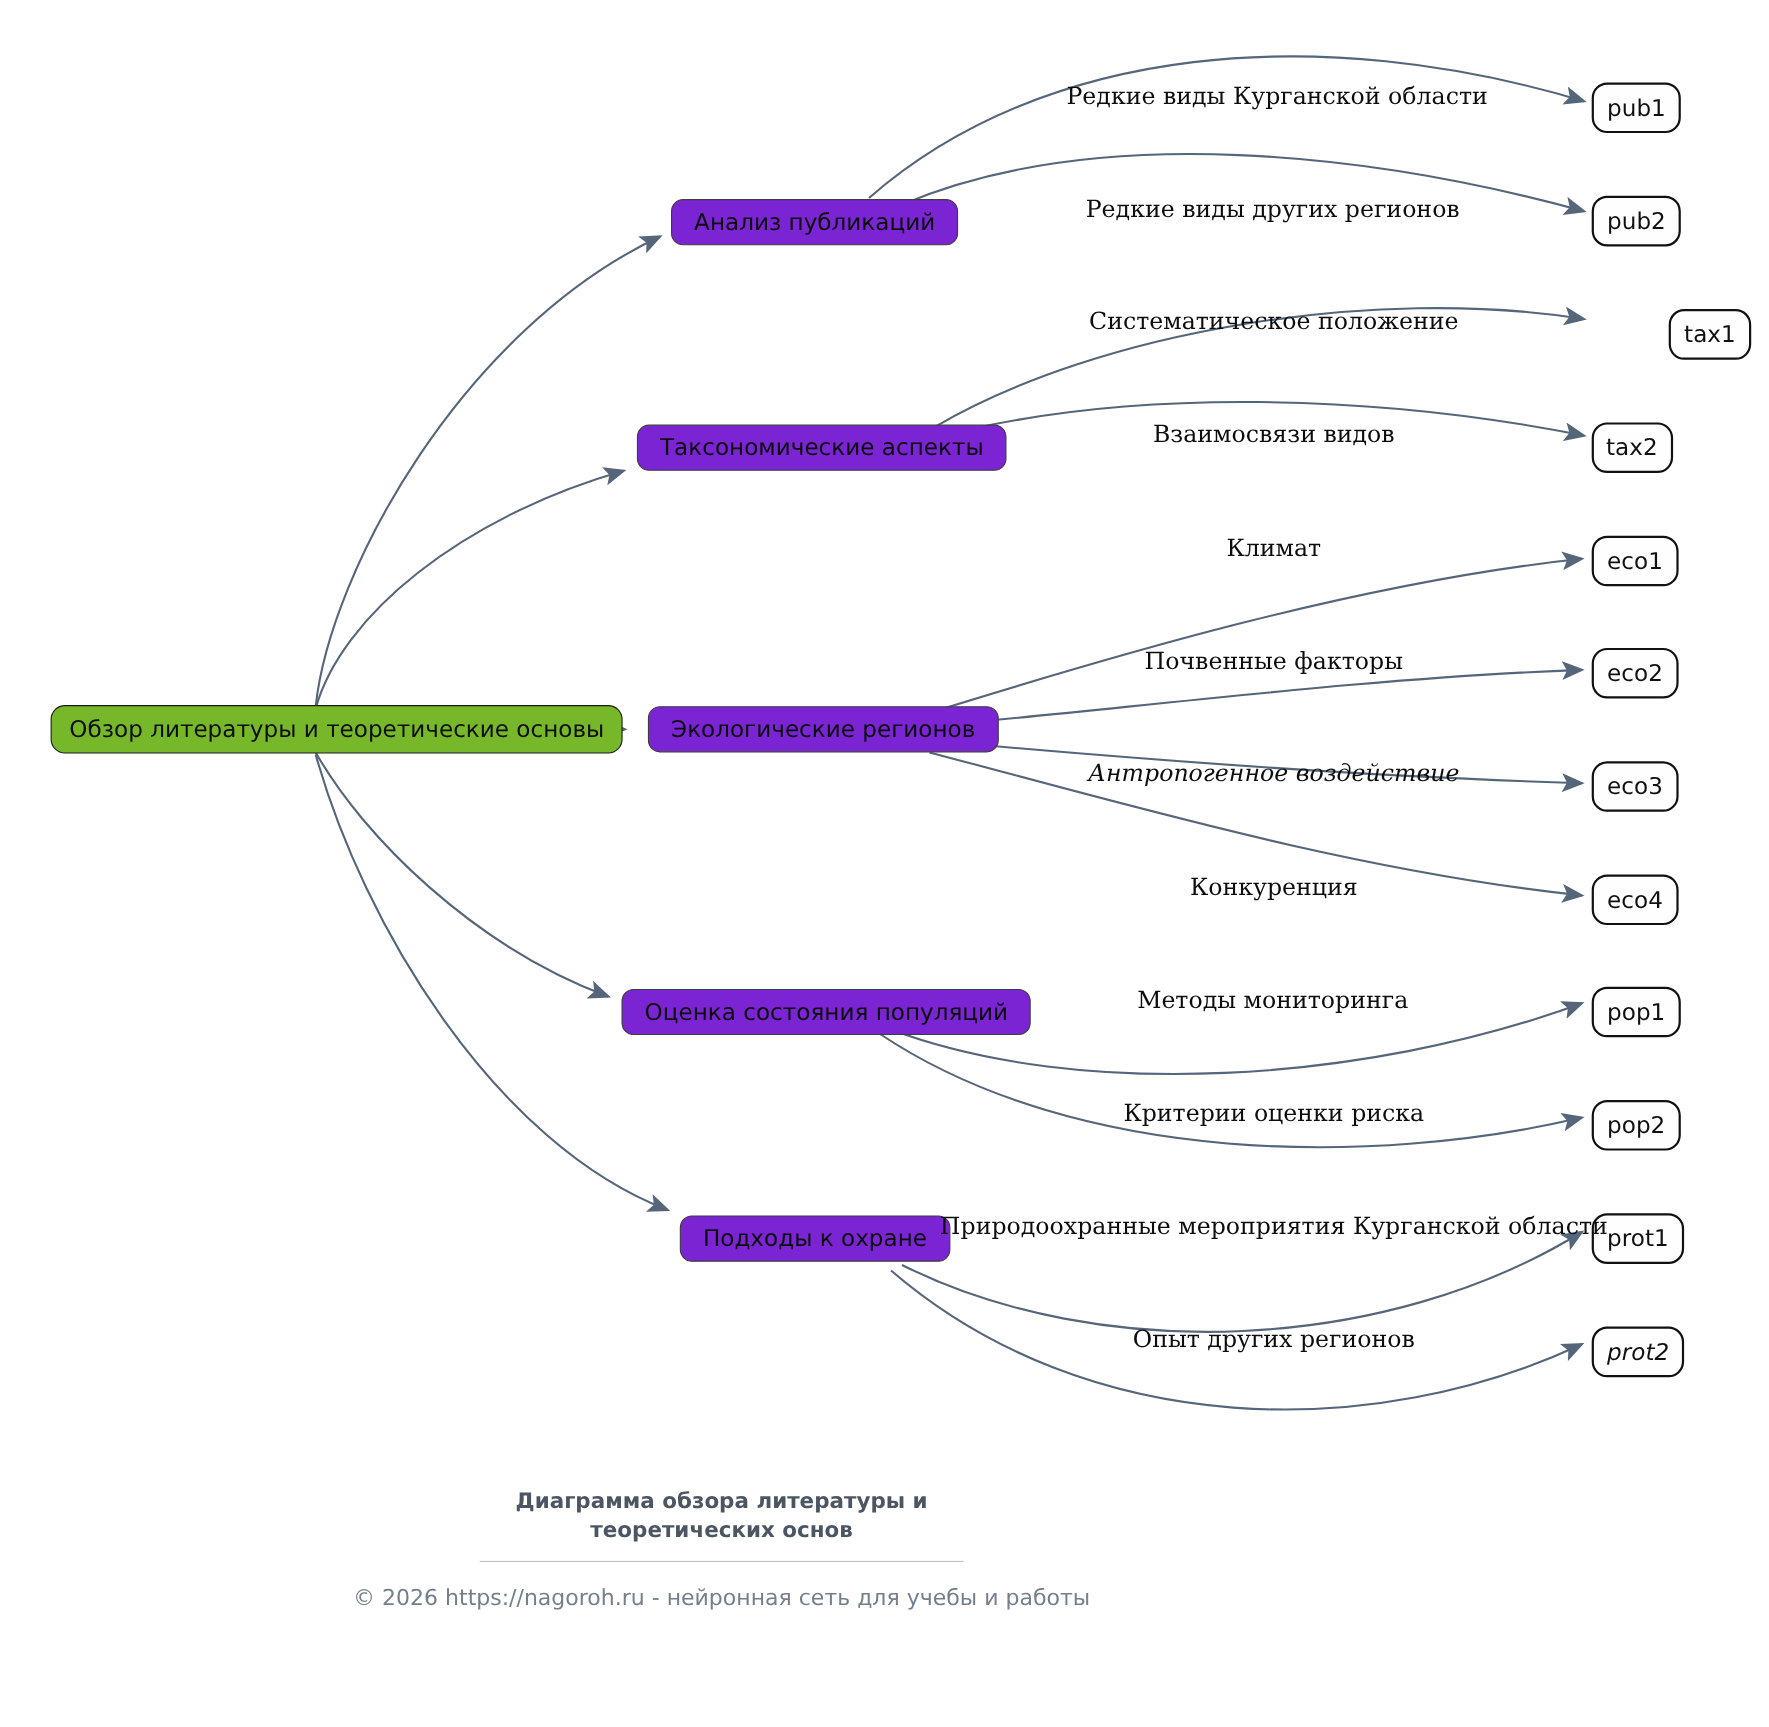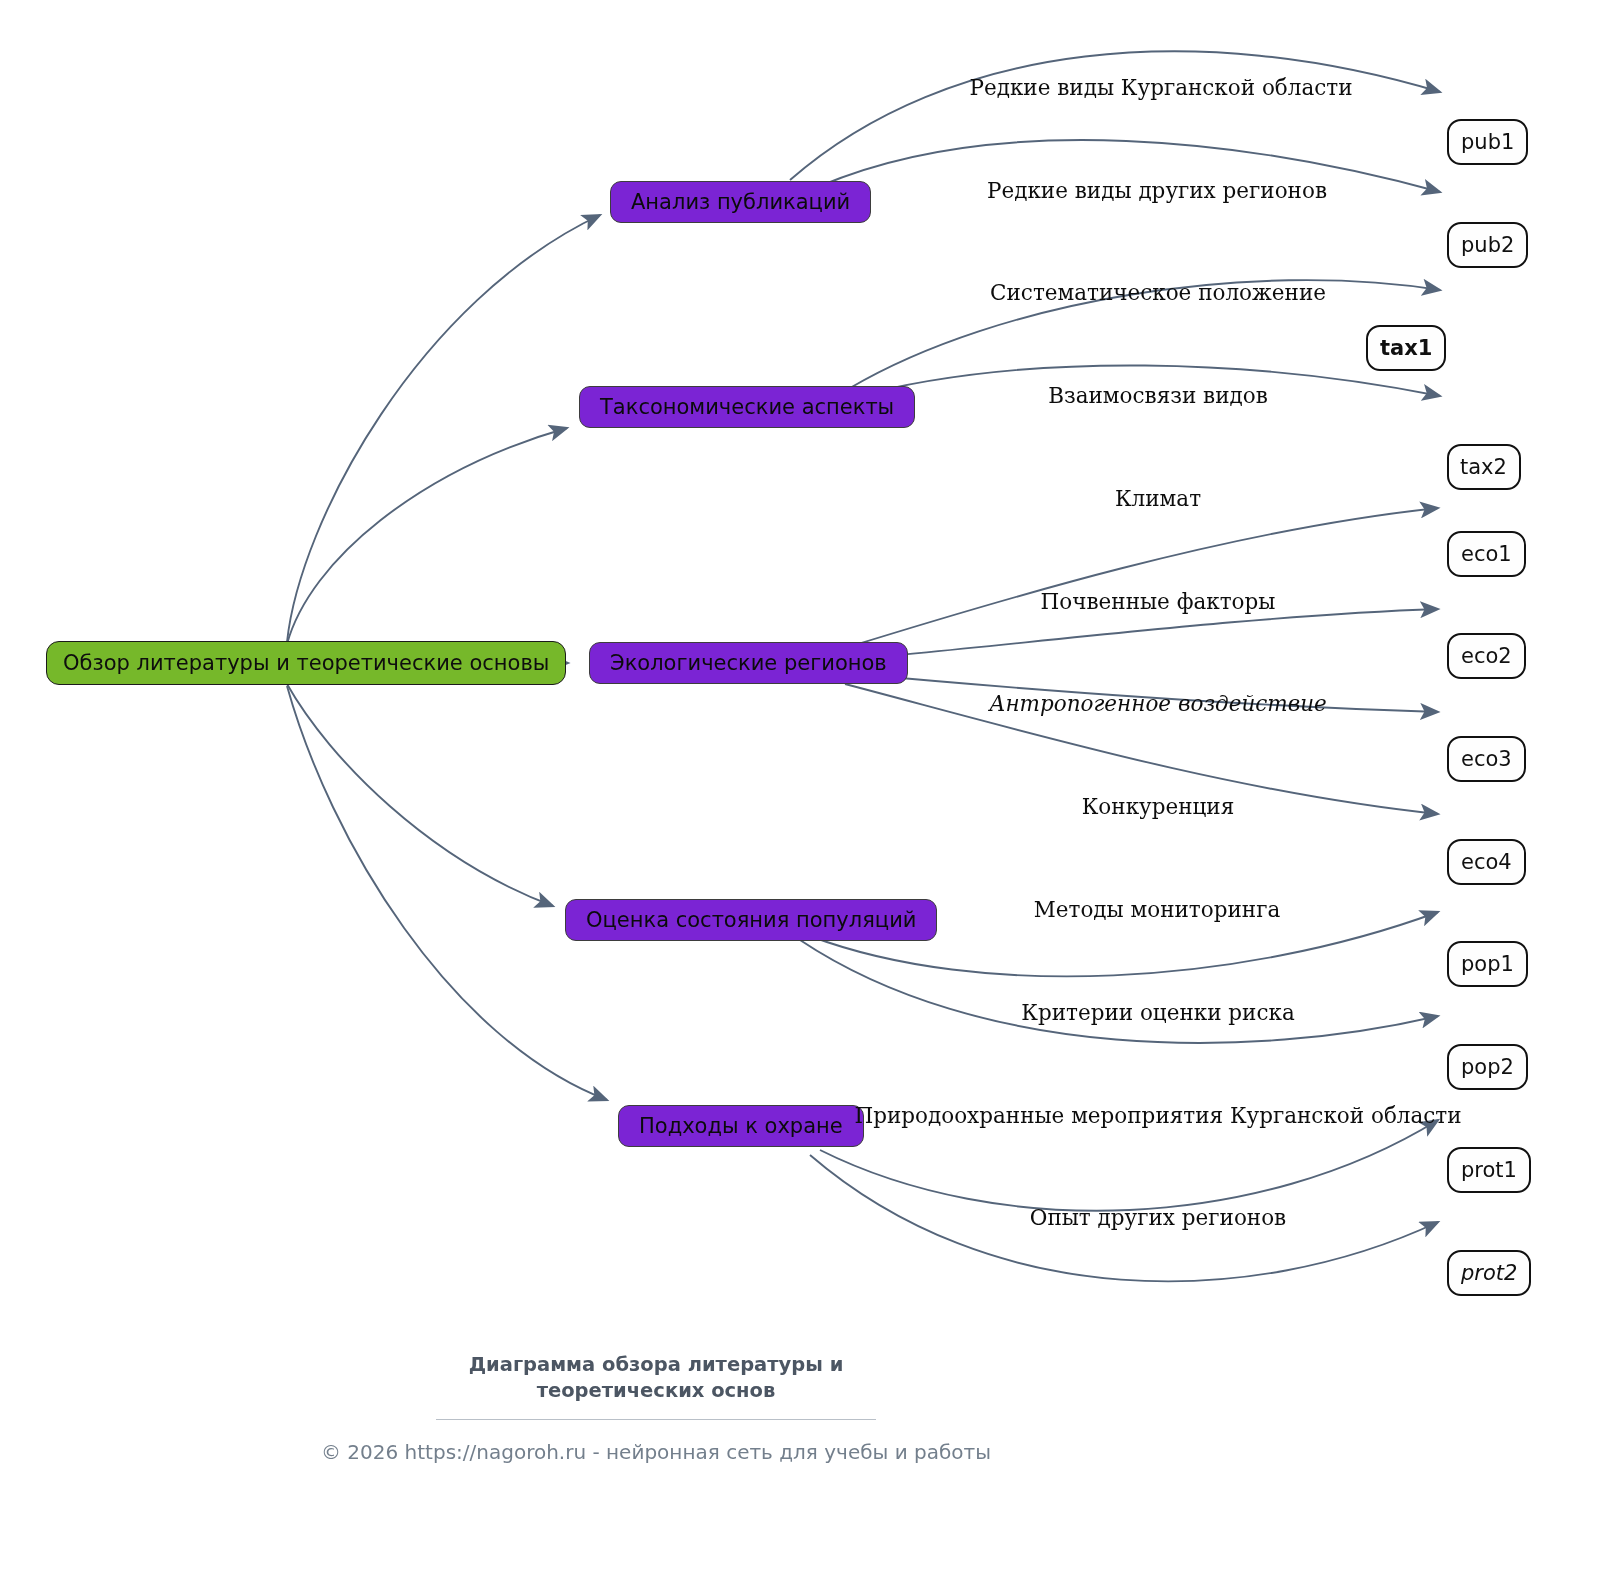--- a/index.html
+++ b/index.html
@@ -67,21 +67,20 @@
   }
 
   .node-leaf {
     background: #fefefe;
     border: 2px solid #111111;
     color: #101010;
     font-size: 21px;
     padding: 0 12px;
     height: 46px;
     border-radius: 14px;
-    margin-top: 44px;
   }
 
   
   .edge-label {
     position: absolute;
     font-family: "DejaVu Serif", "Liberation Serif", serif;
     font-size: 21.5px;
     color: #0d0d0d;
     white-space: nowrap;
     transform: translate(-50%, -50%);
@@ -184,24 +183,24 @@
     <span>Подходы к охране</span>
   </div>
 
   <div class="node node-leaf" style="left:1447px; top:75px;">
     <span>pub1</span>
   </div>
   <div class="node node-leaf" style="left:1447px; top:178px;">
     <span>pub2</span>
   </div>
 
-  <div class="node node-leaf" style="left:1366px; top:281px;font-weight:bold;">
+  <div class="node node-leaf" style="left:1517px; top:281px;">
     <span>tax1</span>
   </div>
-  <div class="node node-leaf" style="left:1447px; top:400px;padding-left:11px;">
+  <div class="node node-leaf" style="left:1447px; top:384px;padding-left:11px;">
     <span>tax2</span>
   </div>
 
   <div class="node node-leaf" style="left:1447px; top:487px;">
     <span>eco1</span>
   </div>
   <div class="node node-leaf" style="left:1447px; top:589px;">
     <span>eco2</span>
   </div>
   <div class="node node-leaf" style="left:1447px; top:692px;">

